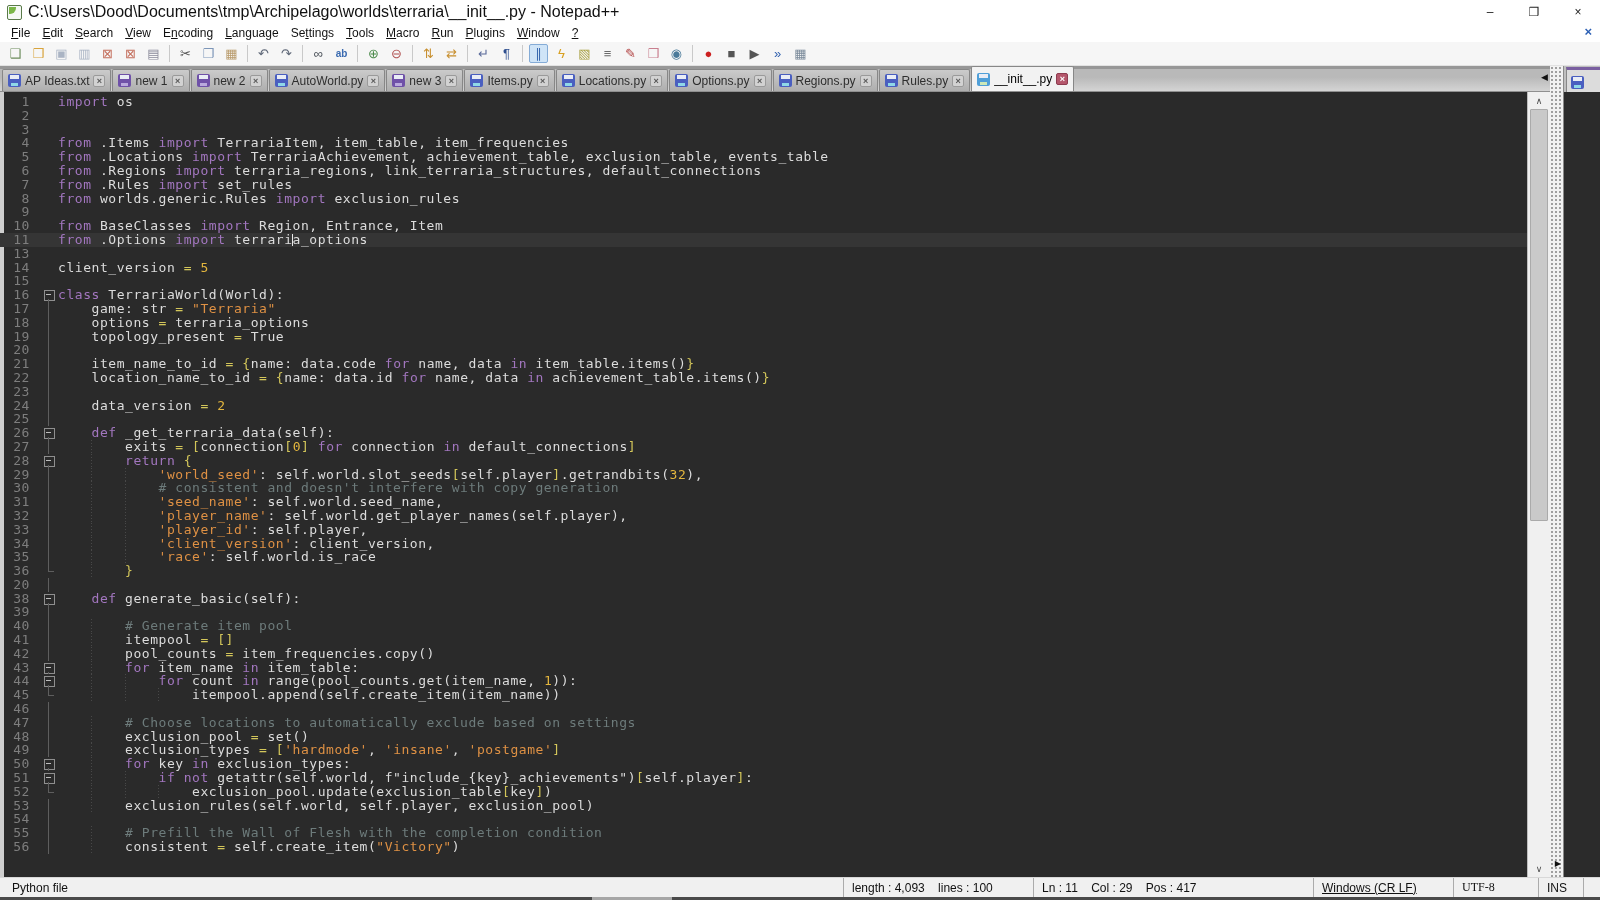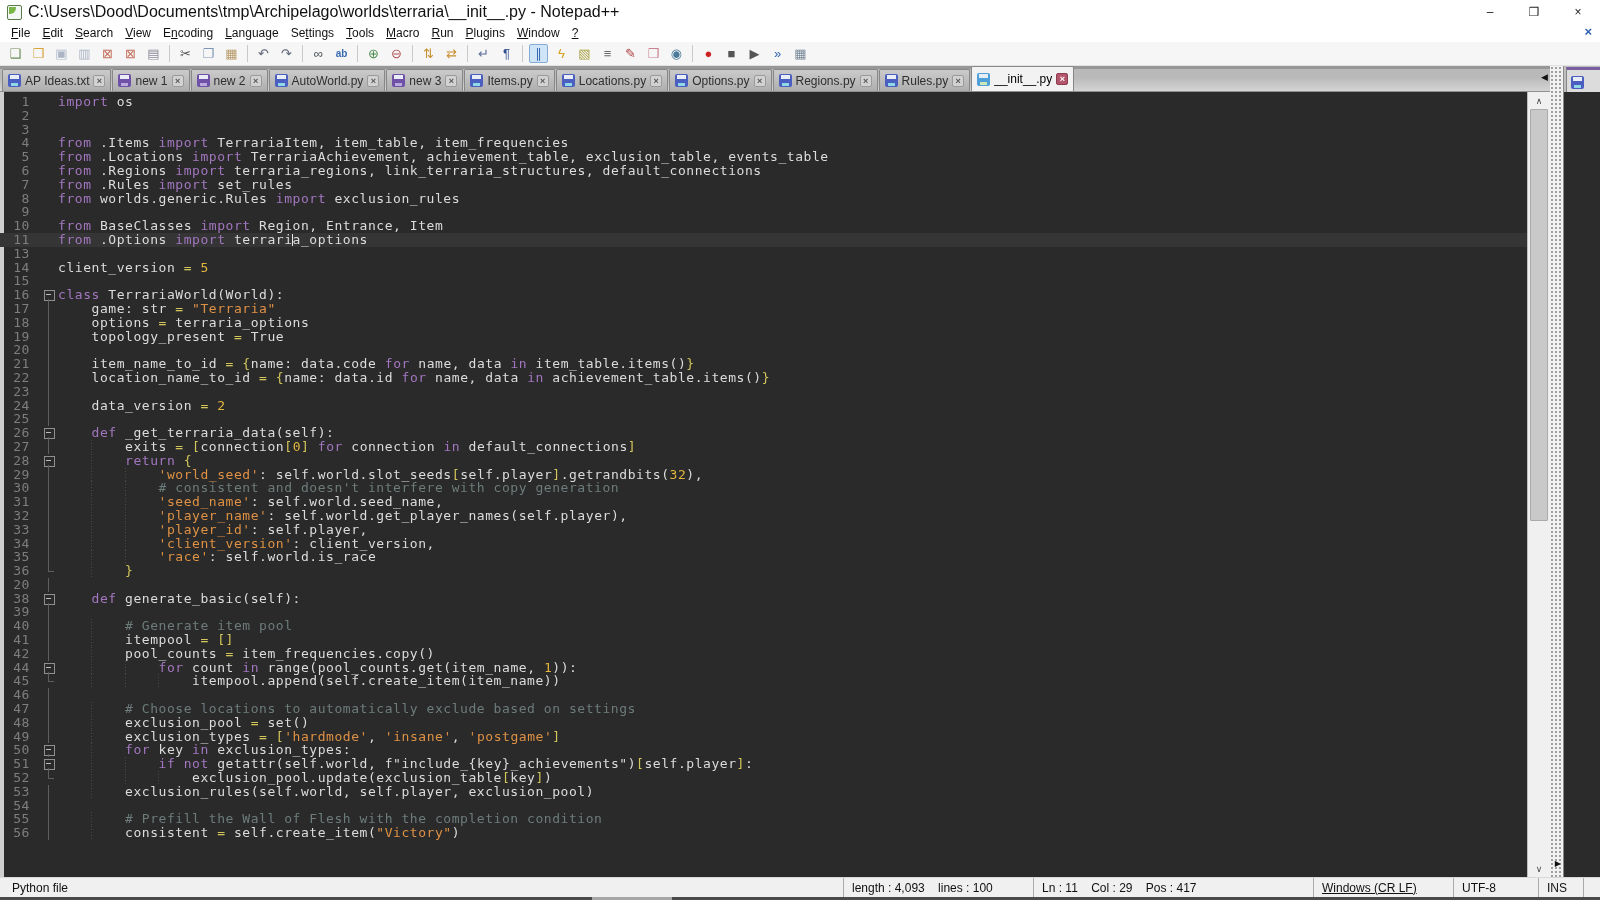--- a/index.html
+++ b/index.html
@@ -93,21 +93,21 @@
     border-top:3px solid #7a5fa0; border-left:1px solid #888; }
   .sliver-ticon { position:absolute; left:4px; top:6px; width:13px; height:13px; border-radius:2px; }
 
   
   .statusbar { position:absolute; left:0; right:0; bottom:3px; height:20px; background:#f0f0f0;
     border-top:1px solid #d8d8d8; display:flex; align-items:center; font-size:12px; color:#111;
     white-space:pre; }
   .seg { height:100%; display:flex; align-items:center; padding:0 8px; border-left:1px solid #ababab; }
   .seg.first { flex:1; border-left:none; padding-left:12px; }
   .seg.w-len { width:190px; } .seg.w-pos { width:280px; } .seg.w-eol { width:140px;text-decoration:underline; }
-  .seg.w-enc { width:85px; } .seg.w-ins { width:45px; }
+  .seg.w-enc { width:85px;font-family:Liberation Serif, serif; } .seg.w-ins { width:45px; }
   .seg.grip { width:14px; border-left:1px solid #ababab; }
 
   .bottomstrip { position:absolute; left:0; right:0; bottom:0; height:3px; background:#4a4a4a; }
   .bottomstrip .litseg { position:absolute; left:592px; width:80px; top:0; bottom:0; background:#a6a6a6; }
 </style>
 </head>
 <body>
 
 <div class="win">
 
@@ -276,20 +276,21 @@
       <div class="code-line"><span class="ln">33</span><span class="fold f-line"></span><span class="txt"><span class="tk-d">            </span><span class="tk-s">'player_id'</span><span class="tk-d">: self.player,</span><span class="guide" style="left: 33.48px;"></span><span class="guide" style="left: 66.96px;"></span></span></div>
       <div class="code-line"><span class="ln">34</span><span class="fold f-line"></span><span class="txt"><span class="tk-d">            </span><span class="tk-s">'client_version'</span><span class="tk-d">: client_version,</span><span class="guide" style="left: 33.48px;"></span><span class="guide" style="left: 66.96px;"></span></span></div>
       <div class="code-line"><span class="ln">35</span><span class="fold f-line"></span><span class="txt"><span class="tk-d">            </span><span class="tk-s">'race'</span><span class="tk-d">: self.world.is_race</span><span class="guide" style="left: 33.48px;"></span><span class="guide" style="left: 66.96px;"></span></span></div>
       <div class="code-line"><span class="ln">36</span><span class="fold f-end"></span><span class="txt"><span class="tk-d">        </span><span class="tk-o">}</span><span class="guide" style="left: 33.48px;"></span></span></div>
       <div class="code-line"><span class="ln">20</span><span class="fold f-line"></span><span class="txt"></span></div>
       <div class="code-line"><span class="ln">38</span><span class="fold f-box"><i></i></span><span class="txt"><span class="tk-d">    </span><span class="tk-k">def</span><span class="tk-d"> generate_basic(self):</span></span></div>
       <div class="code-line"><span class="ln">39</span><span class="fold f-line"></span><span class="txt"></span></div>
       <div class="code-line"><span class="ln">40</span><span class="fold f-line"></span><span class="txt"><span class="tk-d">        </span><span class="tk-c"># Generate item pool</span><span class="guide" style="left: 33.48px;"></span></span></div>
       <div class="code-line"><span class="ln">41</span><span class="fold f-line"></span><span class="txt"><span class="tk-d">        itempool </span><span class="tk-o">=</span><span class="tk-d"> </span><span class="tk-o">[]</span><span class="guide" style="left: 33.48px;"></span></span></div>
       <div class="code-line"><span class="ln">42</span><span class="fold f-line"></span><span class="txt"><span class="tk-d">        pool_counts </span><span class="tk-o">=</span><span class="tk-d"> item_frequencies.copy()</span><span class="guide" style="left: 33.48px;"></span></span></div>
+      <div class="code-line"><span class="ln">43</span><span class="fold f-box"><i></i></span><span class="txt"><span class="tk-d">        </span><span class="tk-k">for</span><span class="tk-d"> item_name </span><span class="tk-k">in</span><span class="tk-d"> item_table:</span><span class="guide" style="left: 33.48px;"></span></span></div>
       <div class="code-line"><span class="ln">44</span><span class="fold f-box"><i></i></span><span class="txt"><span class="tk-d">            </span><span class="tk-k">for</span><span class="tk-d"> count </span><span class="tk-k">in</span><span class="tk-d"> range(pool_counts.get(item_name, </span><span class="tk-n">1</span><span class="tk-d">)):</span><span class="guide" style="left: 33.48px;"></span><span class="guide" style="left: 66.96px;"></span></span></div>
       <div class="code-line"><span class="ln">45</span><span class="fold f-end"></span><span class="txt"><span class="tk-d">                itempool.append(self.create_item(item_name))</span><span class="guide" style="left: 33.48px;"></span><span class="guide" style="left: 66.96px;"></span><span class="guide" style="left: 100.44px;"></span></span></div>
       <div class="code-line"><span class="ln">46</span><span class="fold f-line"></span><span class="txt"></span></div>
       <div class="code-line"><span class="ln">47</span><span class="fold f-line"></span><span class="txt"><span class="tk-d">        </span><span class="tk-c"># Choose locations to automatically exclude based on settings</span><span class="guide" style="left: 33.48px;"></span></span></div>
       <div class="code-line"><span class="ln">48</span><span class="fold f-line"></span><span class="txt"><span class="tk-d">        exclusion_pool </span><span class="tk-o">=</span><span class="tk-d"> set()</span><span class="guide" style="left: 33.48px;"></span></span></div>
       <div class="code-line"><span class="ln">49</span><span class="fold f-line"></span><span class="txt"><span class="tk-d">        exclusion_types </span><span class="tk-o">=</span><span class="tk-d"> </span><span class="tk-o">[</span><span class="tk-s">'hardmode'</span><span class="tk-d">, </span><span class="tk-s">'insane'</span><span class="tk-d">, </span><span class="tk-s">'postgame'</span><span class="tk-o">]</span><span class="guide" style="left: 33.48px;"></span></span></div>
       <div class="code-line"><span class="ln">50</span><span class="fold f-box"><i></i></span><span class="txt"><span class="tk-d">        </span><span class="tk-k">for</span><span class="tk-d"> key </span><span class="tk-k">in</span><span class="tk-d"> exclusion_types:</span><span class="guide" style="left: 33.48px;"></span></span></div>
       <div class="code-line"><span class="ln">51</span><span class="fold f-box"><i></i></span><span class="txt"><span class="tk-d">            </span><span class="tk-k">if</span><span class="tk-d"> </span><span class="tk-k">not</span><span class="tk-d"> getattr(self.world, f"include_{key}_achievements")</span><span class="tk-o">[</span><span class="tk-d">self.player</span><span class="tk-o">]</span><span class="tk-d">:</span><span class="guide" style="left: 33.48px;"></span><span class="guide" style="left: 66.96px;"></span></span></div>
       <div class="code-line"><span class="ln">52</span><span class="fold f-end"></span><span class="txt"><span class="tk-d">                exclusion_pool.update(exclusion_table</span><span class="tk-o">[</span><span class="tk-d">key</span><span class="tk-o">]</span><span class="tk-d">)</span><span class="guide" style="left: 33.48px;"></span><span class="guide" style="left: 66.96px;"></span><span class="guide" style="left: 100.44px;"></span></span></div>
       <div class="code-line"><span class="ln">53</span><span class="fold f-line"></span><span class="txt"><span class="tk-d">        exclusion_rules(self.world, self.player, exclusion_pool)</span><span class="guide" style="left: 33.48px;"></span></span></div>

